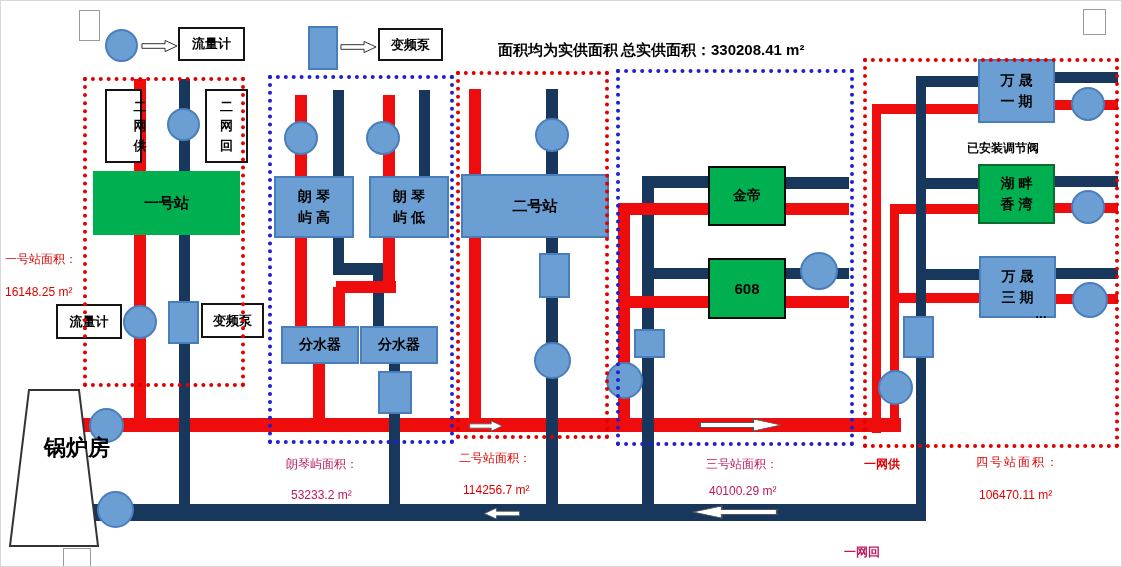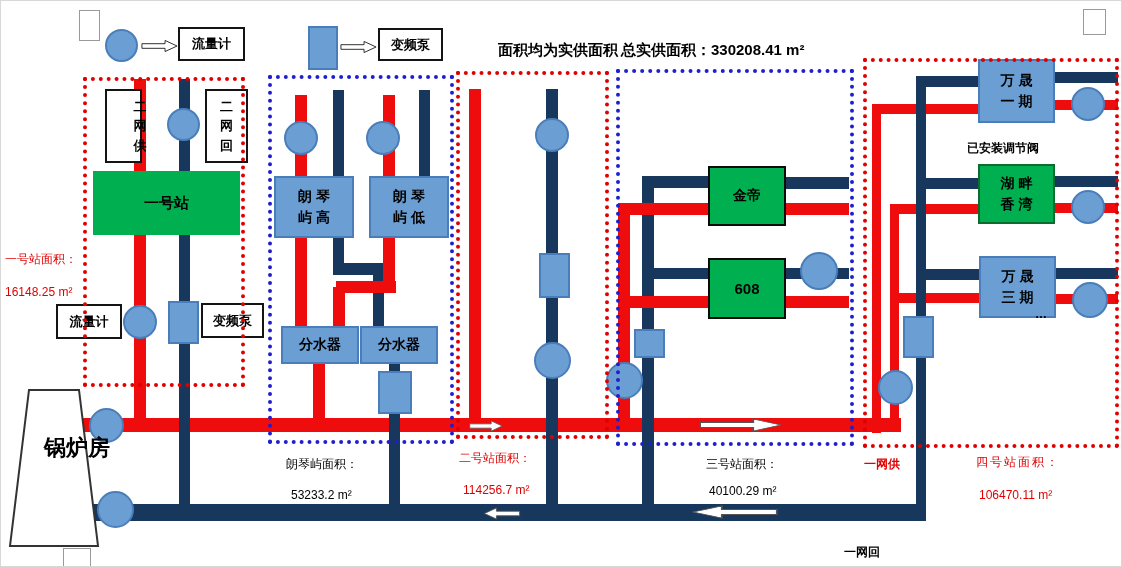--- a/index.html
+++ b/index.html
@@ -13,21 +13,21 @@
   .bluebox{position:absolute;background:#6b9fd4;border:2px solid #4a7ebb;display:flex;align-items:center;justify-content:center;
            font-weight:600;box-sizing:border-box;z-index:3;font-size:14px;}
   .greenbox{position:absolute;background:#00b050;display:flex;align-items:center;justify-content:center;
            font-weight:600;box-sizing:border-box;z-index:3;font-size:14px;}
   .whitebox{position:absolute;background:#fff;border:2px solid #141414;display:flex;align-items:center;justify-content:center;
            font-weight:600;box-sizing:border-box;z-index:4;font-size:13px;}
   .dotred{position:absolute;border:4px dotted #e00000;box-sizing:border-box;z-index:5;pointer-events:none;}
   .dotblue{position:absolute;border:4px dotted #1f1fd0;box-sizing:border-box;z-index:5;pointer-events:none;}
   .txt{position:absolute;font-size:12px;z-index:6;white-space:nowrap;}
   .red-t{color:#e00000;}
-  .navy-t{color:#000000;}
+  .navy-t{color:#be185d;}
   .bold{font-weight:bold;}
   .multi{white-space:pre-line;text-align:center;line-height:1.5;}
   .vstack{display:inline-block;width:15px;word-break:break-all;text-align:center;line-height:1.5;}
   .artifact{position:absolute;background:#fff;border:1px solid #9a9a9a;z-index:0;}
   svg.arrow{position:absolute;z-index:2;}
 </style>
 </head>
 <body>
 
 <div id="canvas">
@@ -137,20 +137,23 @@
   <div class="pr" style="left:312px;top:363px;width:12px;height:56px;"></div>
   <div class="pb" style="left:388px;top:363px;width:11px;height:151px;"></div>
   <div class="pump" style="left:377px;top:370px;width:34px;height:43px;"></div>
   <div class="dotblue" style="left:267px;top:74px;width:186px;height:369px;"></div>
   <div class="txt navy-t" style="left:285px;top:455px;">朗琴屿面积：</div>
   <div class="txt navy-t" style="left:290px;top:487px;">53233.2 m²</div>
 
   <div class="pr" style="left:468px;top:88px;width:12px;height:332px;"></div>
   <div class="pb" style="left:545px;top:88px;width:12px;height:426px;"></div>
   <div class="circ" style="left:534px;top:117px;width:34px;height:34px;"></div>
+  <div class="bluebox" style="left:460px;top:173px;width:148px;height:64px;font-size:15px;">
+    <span>二号站</span>
+  </div>
   <div class="pump" style="left:538px;top:252px;width:31px;height:45px;"></div>
   <div class="circ" style="left:533px;top:341px;width:37px;height:37px;"></div>
   <div class="dotred" style="left:455px;top:70px;width:153px;height:368px;"></div>
   <div class="txt red-t" style="left:458px;top:449px;">二号站面积：</div>
   <div class="txt red-t" style="left:462px;top:482px;">114256.7 m²</div>
 
   <div class="pr" style="left:617px;top:202px;width:12px;height:217px;"></div>
   <div class="pb" style="left:641px;top:175px;width:12px;height:339px;"></div>
   <div class="pb" style="left:651px;top:175px;width:56px;height:12px;"></div>
   <div class="pb" style="left:785px;top:176px;width:63px;height:12px;"></div>

